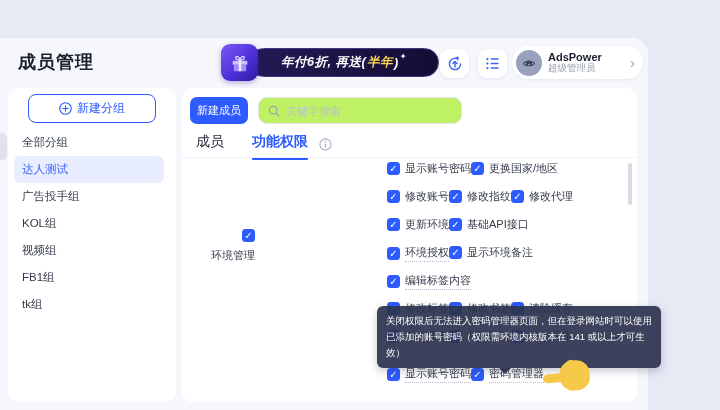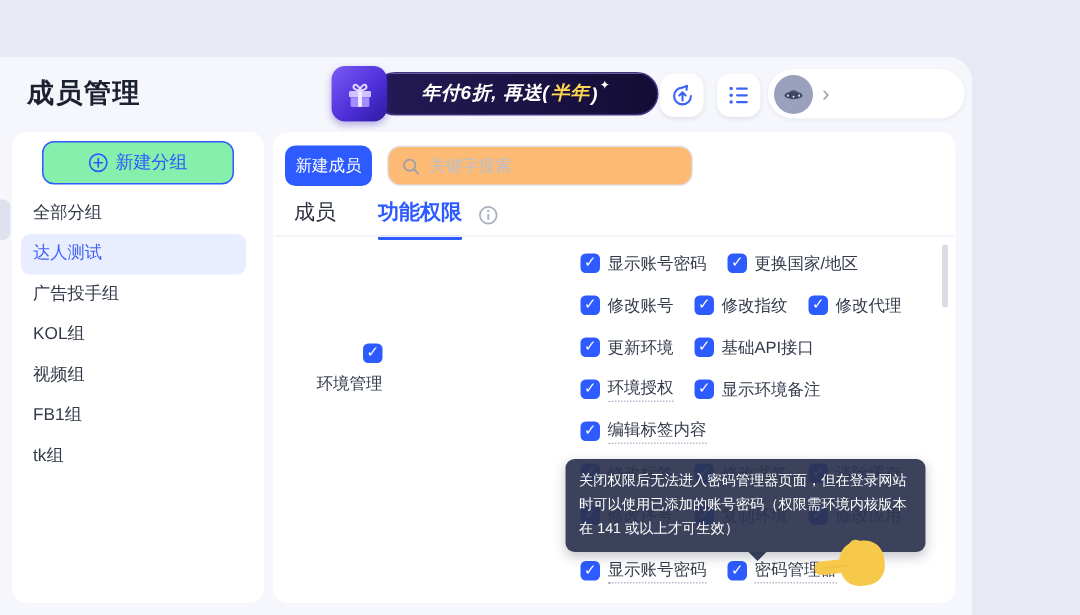--- a/index.html
+++ b/index.html
@@ -32,59 +32,59 @@
   .avatar { width:26px; height:26px; border-radius:50%; background:#99a1bc; display:flex; align-items:center; justify-content:center; flex:none; }
   .acct-texts { flex:1; line-height:1.15; }
   .acct-name { font-size:11px; font-weight:bold; color:#1c2130; }
   .acct-role { font-size:9.5px; color:#959bac; }
   .chev { color:#9aa0b0; font-size:15px; line-height:1; }
 
   
   .sidebar-card { position:absolute; left:8px; top:88px; width:168px; height:314px; background:#fff; border-radius:10px; }
   .main-card    { position:absolute; left:182px; top:88px; width:455px; height:314px; background:#fff; border-radius:10px; }
 
-  .new-group-btn { position:absolute; left:28px; top:94px; width:128px; height:29px; background:#86efac;
+  .new-group-btn { position:absolute; left:28px; top:94px; width:128px; height:29px; background:#ffffff;
               border:1px solid #2d5bff; border-radius:8px; color:#2d5bff; font-size:12px;
               display:flex; align-items:center; justify-content:center; gap:5px; cursor:pointer; }
   .side-list { position:absolute; left:14px; top:129px; width:150px; }
   .side-item { height:27px; line-height:27px; padding-left:8px; font-size:11.5px; color:#333a49; border-radius:6px; cursor:pointer; }
   .side-item.sel { background:#e8edff; color:#3e63f6; }
 
   .new-member-btn { position:absolute; left:190px; top:97px; width:58px; height:27px; background:#2d5bff; border:none;
               border-radius:7px; color:#fff; font-size:11px; display:flex; align-items:center; justify-content:center; cursor:pointer; }
-  .search-box { position:absolute; left:258px; top:97px; width:204px; height:27px; background:#fdba74; border:1px solid #e2e4ee;
+  .search-box { position:absolute; left:258px; top:97px; width:204px; height:27px; background:#bef264; border:1px solid #e2e4ee;
               border-radius:9px; display:flex; align-items:center; padding-left:9px; gap:6px; }
   .search-box input { border:none; outline:none; font-size:11px; width:160px; color:#333a49; background:transparent;
               font-family:"Liberation Sans","DejaVu Sans",sans-serif; }
   .search-box input::placeholder { color:#b9bfcc; }
 
   .tabs { position:absolute; left:196px; top:133px; display:flex; gap:28px; align-items:flex-start; }
   .tab { font-size:14px; color:#2a2f3d; padding-bottom:6px; cursor:pointer; }
   .tab.active { color:#2d5bff; font-weight:bold; border-bottom:3px solid #2d5bff; border-radius:0 0 1px 1px; }
   .tab-info { position:absolute; left:319px; top:137px; cursor:pointer; }
   .tab-divider { position:absolute; left:183px; top:157px; width:453px; height:1px; background:#f0f1f7; }
 
   
   .cb { width:13px; height:13px; border-radius:3.5px; background:#2d5bff; flex:none; position:relative; cursor:pointer; }
   .cb::after { content:"✓"; position:absolute; left:0; top:0; width:13px; height:13px; color:#fff; font-size:10px;
                line-height:13px; text-align:center; font-weight:bold; }
   .env-row { position:absolute; left:211px; top:229px; display:flex; align-items:flex-end; gap:6px; z-index:1;flex-direction:column; }
   .env-row .plabel { font-size:11px; color:#333a49; }
 
   .perm-rows { position:absolute; left:387px; top:161px; width:246px; z-index:1; }
-  .perm-row { height:28px; display:flex; align-items:center; gap:14px; }
+  .perm-row { height:28px; display:flex; align-items:flex-start; }
   .perm-row:last-child { margin-top:9px; }
   .perm-item { display:flex; align-items:center; gap:5px; cursor:pointer; }
   .plabel { font-size:11px; color:#333a49; white-space:nowrap; }
   .plabel.dotted { border-bottom:1px dotted #b6bccb; padding-bottom:1px; }
 
   .scroll-thumb { position:absolute; left:628px; top:163px; width:4px; height:42px; background:#d9dbe5; border-radius:2px; }
 
   
-  .tooltip { position:absolute; left:377px; top:306px; width:240px; background:rgba(44,50,78,0.92); color:#fff;
+  .tooltip { position:absolute; left:377px; top:306px; width:284px; background:rgba(44,50,78,0.92); color:#fff;
              border-radius:6px; padding:7px 9px; font-size:9.5px; line-height:16px; z-index:5;
              box-shadow:0 3px 8px rgba(30,35,60,.25); }
   .tooltip .arrow { position:absolute; left:122px; bottom:-6px; width:0; height:0;
              border-left:6px solid transparent; border-right:6px solid transparent; border-top:6px solid rgba(44,50,78,0.95); }
 
   .hand { position:absolute; left:542px; top:358px; z-index:6; transform:rotate(-6deg); }
 </style>
 </head>
 <body>
 
@@ -129,20 +129,24 @@
 
   <div class="account-pill">
     <div class="avatar">
       <svg width="18" height="18" viewBox="0 0 24 24">
         <path d="M8 11 A4.2 4.2 0 0 1 16 11" fill="#5c6380"></path>
         <ellipse cx="12" cy="12.8" rx="8" ry="3.4" fill="#3f465f"></ellipse>
         <circle cx="7" cy="13" r="0.9" fill="#e8eaf2"></circle>
           <circle cx="12" cy="14" r="0.9" fill="#e8eaf2"></circle>
           <circle cx="17" cy="13" r="0.9" fill="#e8eaf2"></circle>
       </svg>
+    </div>
+    <div class="acct-texts">
+      <div class="acct-name">AdsPower</div>
+      <div class="acct-role">超级管理员</div>
     </div>
     <div class="chev">›</div>
   </div>
 
   <div class="sidebar-card"></div>
   <button class="new-group-btn">
     <svg width="13" height="13" viewBox="0 0 14 14">
       <circle cx="7" cy="7" r="6.2" fill="none" stroke="#2d5bff" stroke-width="1.2"></circle>
       <path d="M7 4 V10 M4 7 H10" stroke="#2d5bff" stroke-width="1.2" stroke-linecap="round"></path>
     </svg>

